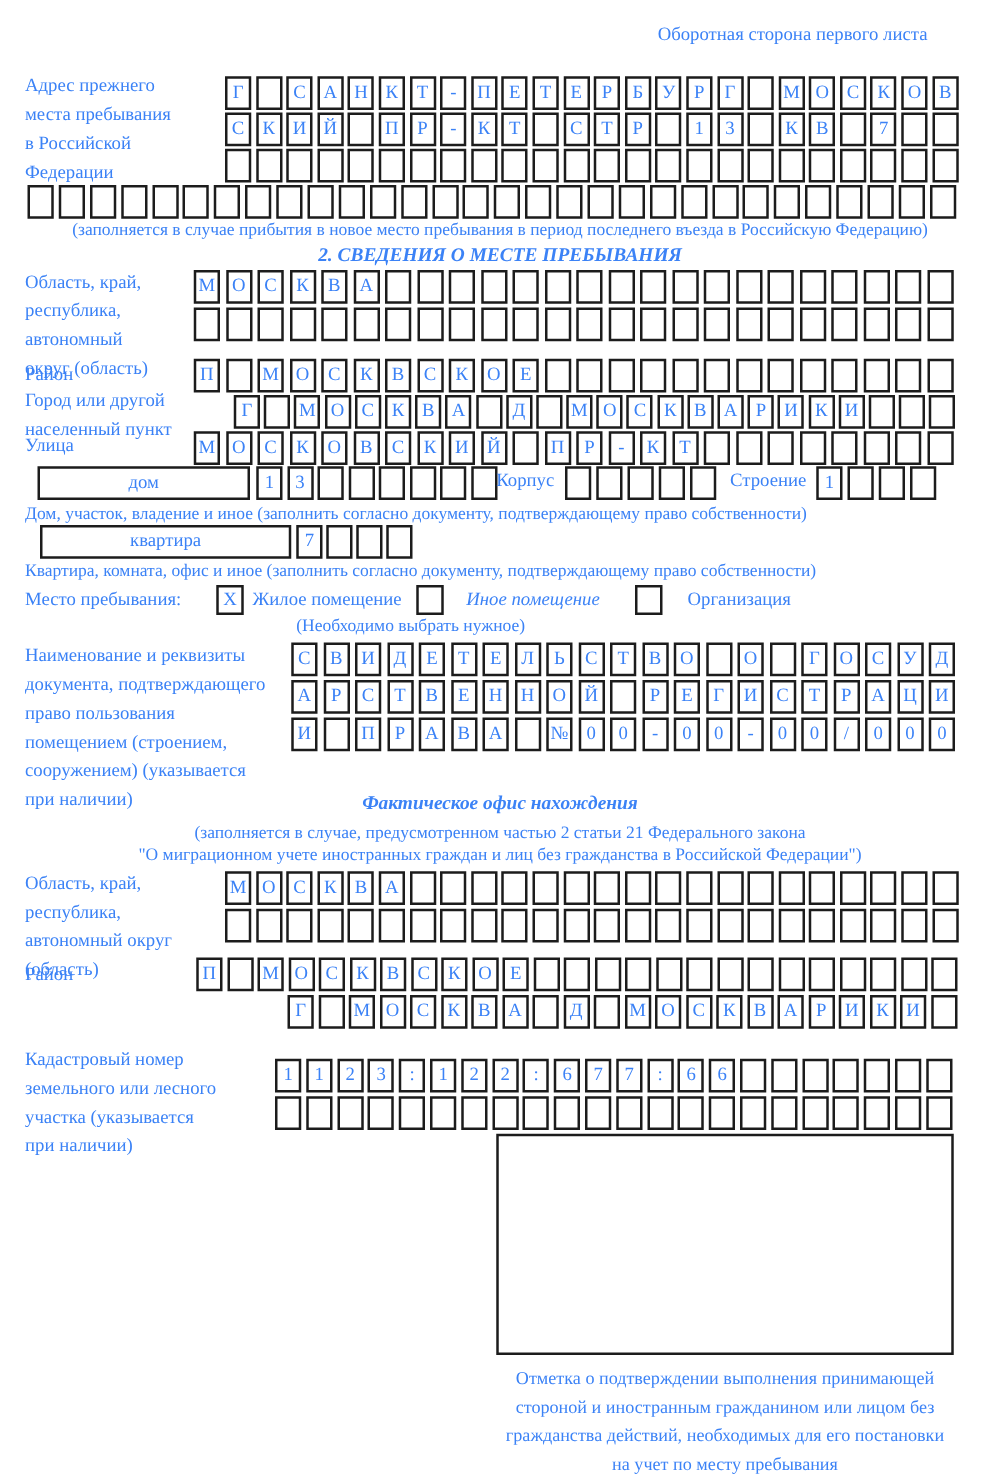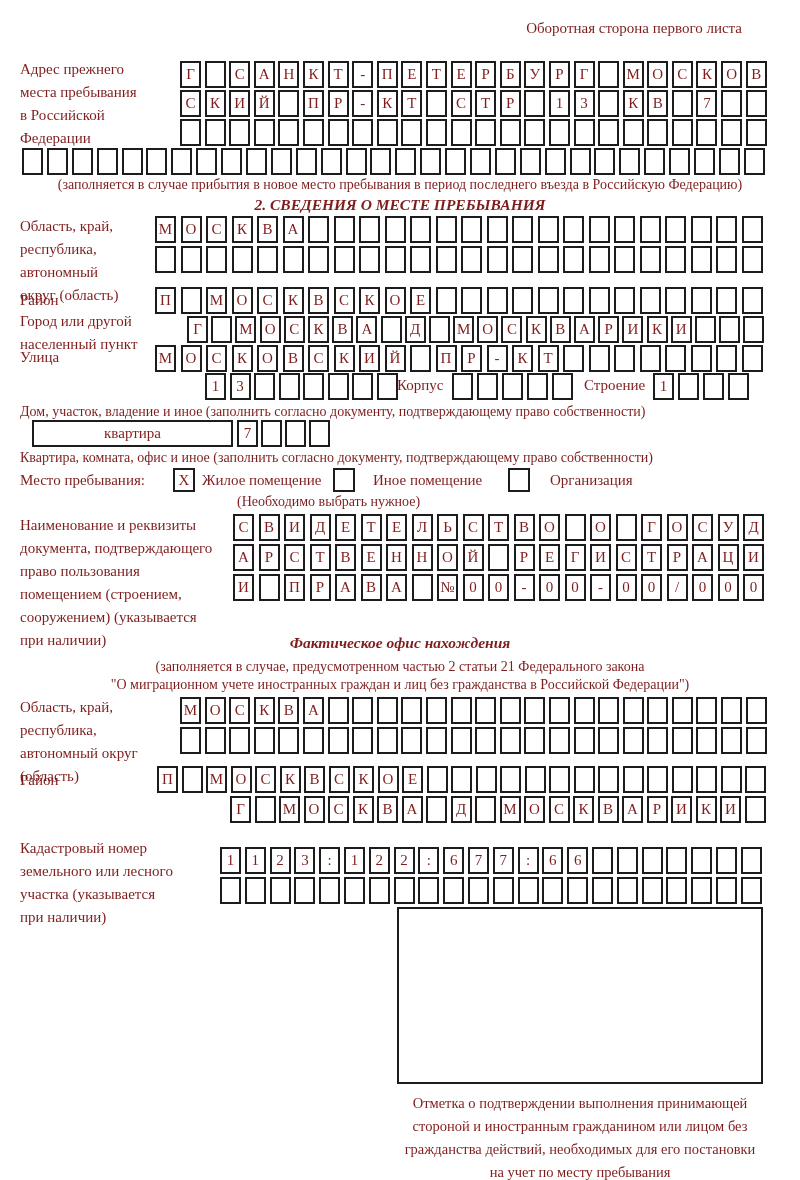--- a/index.html
+++ b/index.html
@@ -1,17 +1,17 @@
 <!DOCTYPE html>
 <html lang="ru"><head>
 <meta charset="utf-8">
 <style>
   html,body{margin:0;padding:0;background:#fff;}
   .page{
-    position:relative;width:800px;height:1180px;background:#fff;color:#7f1d1d;
+    position:relative;width:800px;height:1180px;background:#fff;color:#3b82f6;
     font-family:"Liberation Serif","DejaVu Serif",serif;font-size:15px;overflow:hidden;
   }
   .abs{position:absolute;}
   .lbl{white-space:pre-line;line-height:23px;font-size:15px;}
   .cap{font-size:14px;}
   .center{left:0;width:800px;text-align:center;}
   .bold{font-weight:bold;font-style:italic;}
   .cellrow{display:flex;}
   .cell{
     box-sizing:border-box;flex:0 0 auto;width:21px;height:27px;border:2px solid #1c1c1c;
@@ -288,20 +288,21 @@
       <span class="cell"></span>
       <span class="cell"></span>
       <span class="cell"></span>
       <span class="cell"></span>
       <span class="cell"></span>
       <span class="cell"></span>
       <span class="cell"></span>
       <span class="cell"></span>
     </div>
 
+  <div class="abs widebox" style="top:373px;left:30px;width:170px;">дом</div>
   <div class="abs cellrow" style="top:373px;left:205px;--g:3.5px;">
       <span class="cell">1</span>
       <span class="cell">3</span>
       <span class="cell"></span>
       <span class="cell"></span>
       <span class="cell"></span>
       <span class="cell"></span>
       <span class="cell"></span>
       <span class="cell"></span>
     </div>
@@ -328,21 +329,21 @@
       <span class="cell"></span>
       <span class="cell"></span>
       <span class="cell"></span>
     </div>
   <div class="abs cap" style="top:450px;left:20px;">Квартира, комната, офис и иное (заполнить согласно документу, подтверждающему право собственности)</div>
 
   <div class="abs" style="top:472px;left:20px;">Место пребывания:</div>
   <div class="abs cb" style="top:468px;left:173px;">X</div>
   <div class="abs" style="top:472px;left:202px;">Жилое помещение</div>
   <div class="abs cb" style="top:468px;left:333px;"></div>
-  <div class="abs" style="top:472px;left:373px;">Иное помещение</div>
+  <div class="abs" style="top:472px;left:373px;font-style:italic;">Иное помещение</div>
   <div class="abs cb" style="top:468px;left:508px;"></div>
   <div class="abs" style="top:472px;left:550px;">Организация</div>
   <div class="abs cap" style="top:494px;left:237px;">(Необходимо выбрать нужное)</div>
 
   <div class="abs lbl" style="top:514px;left:20px;">Наименование и реквизиты
 документа, подтверждающего
 право пользования
 помещением (строением,
 сооружением) (указывается
 при наличии)</div>

